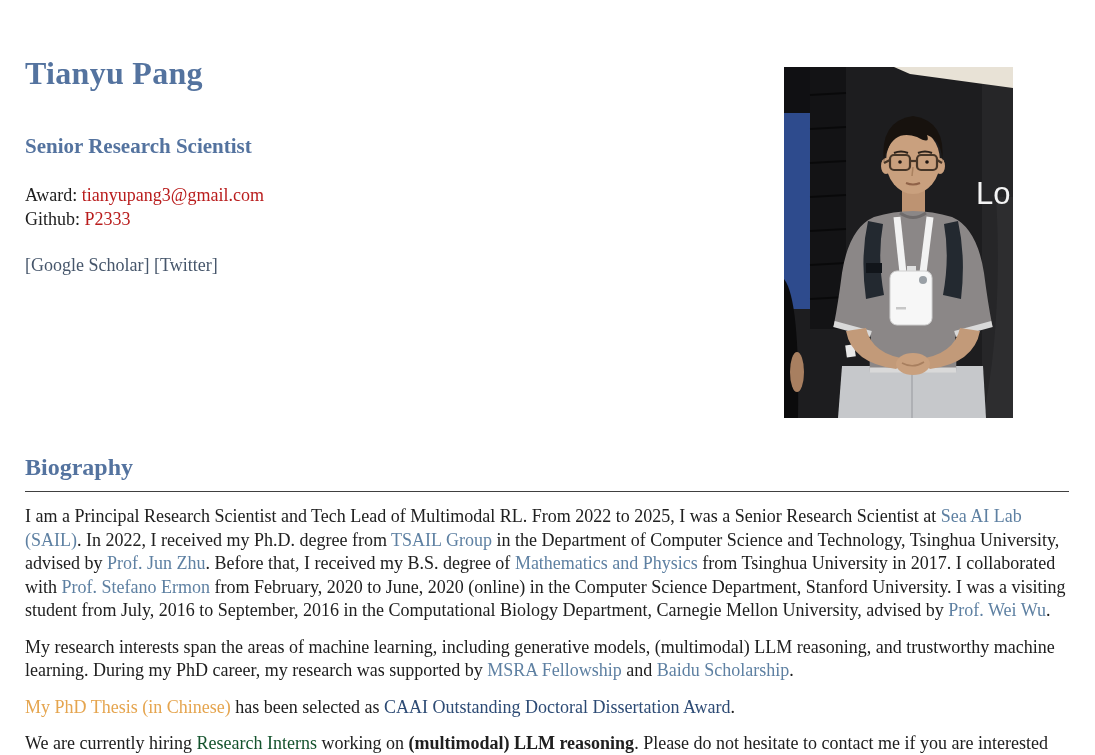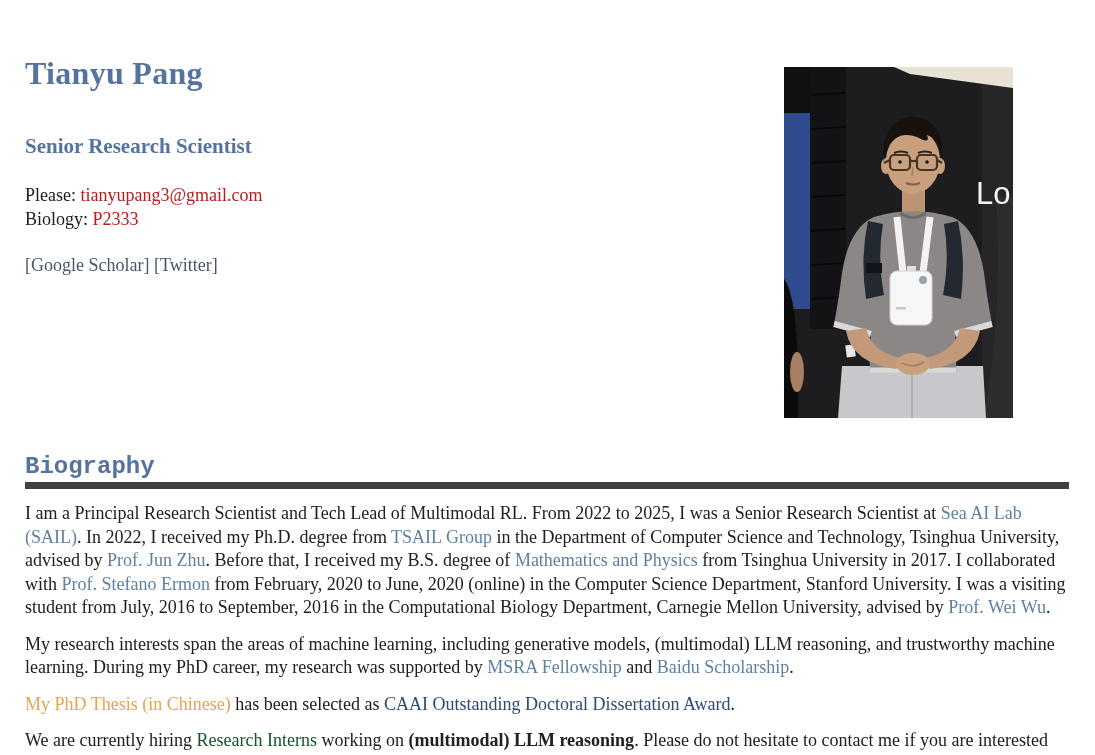--- a/index.html
+++ b/index.html
@@ -22,42 +22,42 @@
   p.aff{font-size:18px;line-height:23px;margin:20px 0 0;}
   p.contact{font-size:18px;line-height:24px;margin:24px 0 0;}
   p.soc{font-size:18px;line-height:23px;margin:23px 0 0;}
   a.contact-link{color:#b91c1c;}
   a.social-link{color:#46566b;}
 
   svg.photo{position:absolute;left:759px;top:13px;width:229px;height:351px;display:block;}
 
   .bio h2.section{
     font-size:24px;line-height:28px;color:#54739f;font-weight:bold;
-    margin:0;padding-bottom:1px;border-bottom:7px solid #404040;font-family:Liberation Mono, monospace;
+    margin:0;padding-bottom:10px;border-bottom:1px solid #404040;
   }
   .bio p{font-size:18px;line-height:23.5px;margin:13px 0 0;}
 
   .seg-plain{color:#202020;text-align:right;}
   a.seg-link{color:#5e80a2;}
   a.seg-orange{color:#e5a54f;}
   a.seg-red{color:#14532d;}
   a.seg-navybold{color:#2c4a74;font-weight:normal;}
   a.seg-bluebold{color:#3f6f96;font-weight:bold;}
   .seg-bold{font-weight:bold;color:#202020;}
 </style>
 </head>
 <body>
 
 <div class="page">
 
   <div class="header">
     <h1 class="title">Tianyu Pang</h1>
     <h2 class="sub">Senior Research Scientist</h2>
 
-    <p class="contact"><span>Please: </span><a class="contact-link" href="#">tianyupang3@gmail.com</a><br><span>Biology: </span><a class="contact-link" href="#">P2333</a></p>
+    <p class="contact"><span>Award: </span><a class="contact-link" href="#">tianyupang3@gmail.com</a><br><span>Github: </span><a class="contact-link" href="#">P2333</a></p>
 
     <p class="soc">
       <a class="social-link" href="#">[Google Scholar]</a>
       <a class="social-link" href="#">[Twitter]</a>
     </p>
 
     <svg class="photo" viewBox="0 0 229 351" aria-hidden="true">
 
       <rect width="229" height="351" fill="#1d1d1f"></rect>
       <rect x="198" y="0" width="31" height="351" fill="#262628"></rect>

